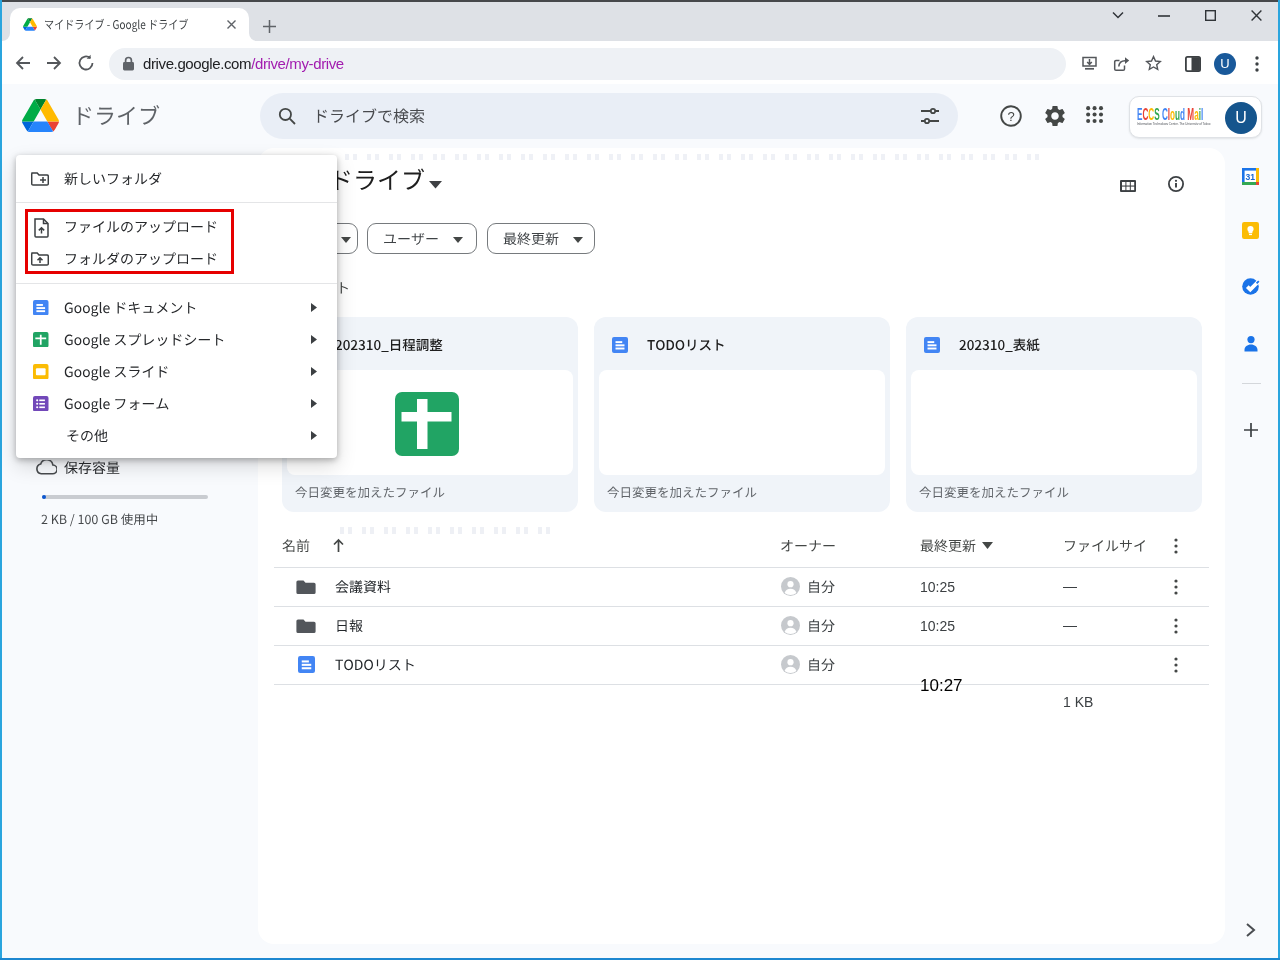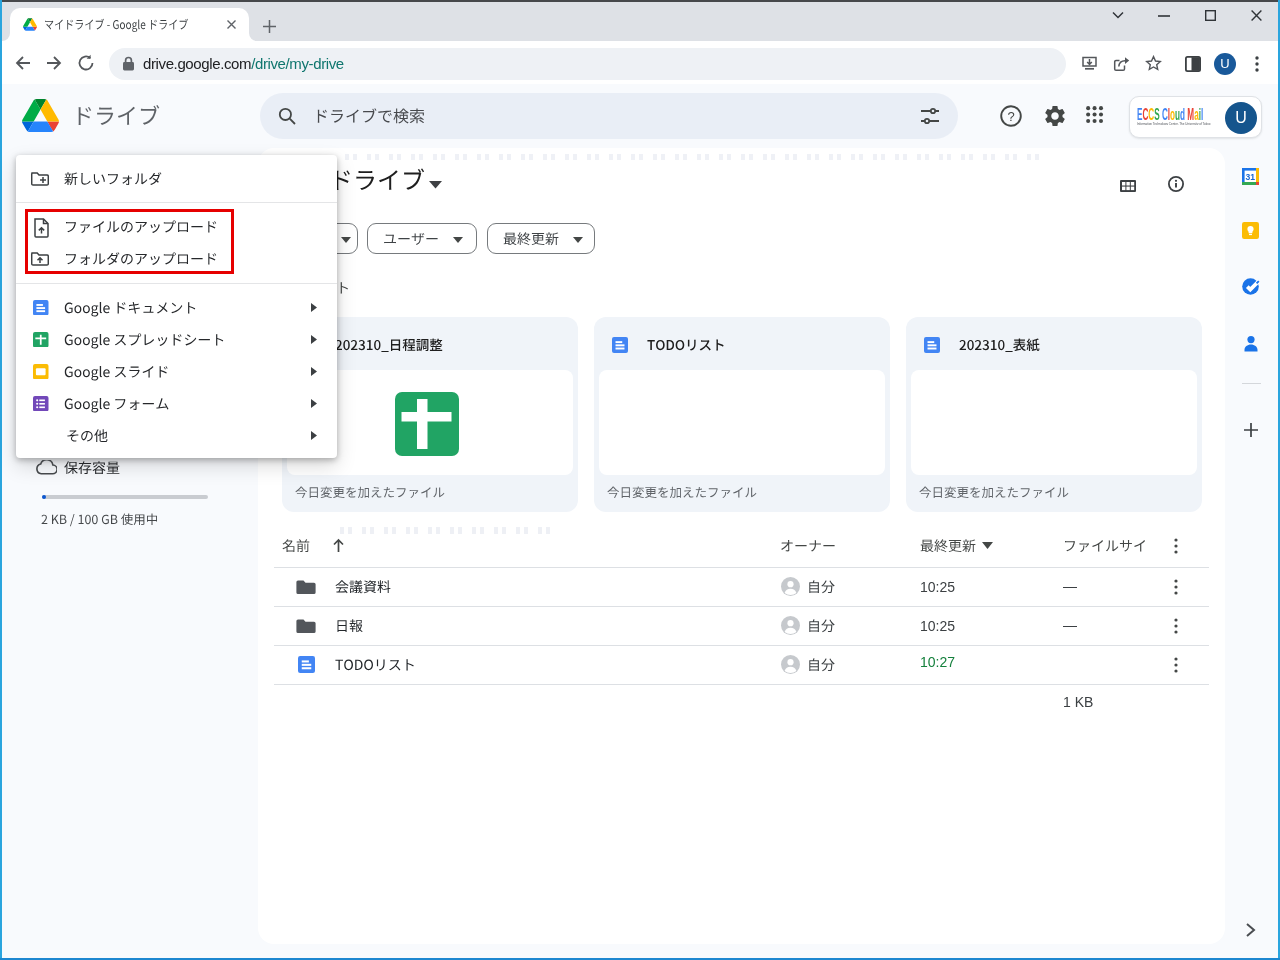--- a/index.html
+++ b/index.html
@@ -55,21 +55,21 @@
   </svg>
 <svg style="position:absolute;left:77px;top:54px" width="18" height="18" viewBox="0 0 18 18">
     <path d="M15.5 9a6.5 6.5 0 1 1-2.2-4.9" stroke="#54575b" stroke-width="1.8" fill="none"></path>
     <path d="M13.6 0.8v4h-4z" fill="#54575b"></path>
   </svg>
 <div style="position:absolute;left:109px;top:47.5px;width:957px;height:32.5px;background:#eef1f5;border-radius:17px"></div>
 <svg style="position:absolute;left:122px;top:56px" width="13" height="15" viewBox="0 0 13 15">
     <rect x="1" y="6" width="11" height="8.5" rx="1.4" fill="#5f6368"></rect>
     <path d="M3.6 6V4.4a2.9 2.9 0 0 1 5.8 0V6" stroke="#5f6368" stroke-width="1.7" fill="none"></path>
   </svg>
-<div style="position:absolute;left:143px;top:55px;font-size:15px;color:#202124;letter-spacing:-0.38px">drive.google.com<span style="color:#0f766e">/drive/my-drive</span></div>
+<div style="position:absolute;left:143px;top:55px;font-size:15px;color:#202124;letter-spacing:-0.38px">drive.google.com<span style="color:#a21caf">/drive/my-drive</span></div>
 <svg style="position:absolute;left:1081px;top:55px" width="17" height="17" viewBox="0 0 17 17">
     <path d="M2 2.5h13v8.5h-13z" fill="none" stroke="#54575b" stroke-width="1.5"></path>
     <path d="M8.5 4v5M6.2 7l2.3 2.4L10.8 7" stroke="#54575b" stroke-width="1.5" fill="none"></path>
     <path d="M4 13.8h9" stroke="#54575b" stroke-width="1.7"></path>
   </svg>
 <svg style="position:absolute;left:1113px;top:55px" width="18" height="17" viewBox="0 0 18 17">
     <path d="M6.5 5.5H3a1.3 1.3 0 0 0-1.3 1.3v7.2A1.3 1.3 0 0 0 3 15.3h7.2a1.3 1.3 0 0 0 1.3-1.3V10.5" fill="none" stroke="#54575b" stroke-width="1.5"></path>
     <path d="M5.8 11.5c.4-4 3.2-6 7.2-5.7" fill="none" stroke="#54575b" stroke-width="1.5"></path>
     <path d="M12 2.2l4.2 3.4-4.2 3.5z" fill="#54575b"></path>
   </svg>
@@ -289,21 +289,21 @@
 <svg style="position:absolute;left:781px;top:655.0px" width="19" height="19" viewBox="0 0 19 19">
     <circle cx="9.5" cy="9.5" r="9.5" fill="#c6c9cd"></circle>
     <circle cx="9.5" cy="7.2" r="3.1" fill="#fff"></circle>
     <path d="M3.6 15.9a6.3 6.3 0 0 1 11.8 0 9.5 9.5 0 0 1-11.8 0z" fill="#fff"></path>
   </svg>
 <svg class="jt" style="left:807px;top:669.5px;" width="32" height="22">
     <path d="M3.3 -5.8H10.8V-3.7H3.3ZM3.3 -6.7V-8.8H10.8V-6.7ZM3.3 -2.7H10.8V-0.6H3.3ZM6.4 -11.8C6.3 -11.2 6 -10.5 5.8 -9.8H2.3V1.1H3.3V0.4H10.8V1.1H11.9V-9.8H6.9C7.1 -10.4 7.4 -11 7.6 -11.6Z M18.5 -11.5C17.7 -9.3 16.1 -7.4 14.3 -6.2C14.6 -6 15 -5.6 15.2 -5.4C17 -6.7 18.6 -8.8 19.7 -11.2ZM23.4 -11.5 22.4 -11.1C23.5 -9 25.2 -6.7 26.8 -5.5C27 -5.8 27.4 -6.2 27.7 -6.4C26.1 -7.5 24.3 -9.6 23.4 -11.5ZM16.6 -6.5V-5.4H19.5C19.2 -3.1 18.4 -0.8 15.1 0.3C15.3 0.5 15.6 0.9 15.8 1.2C19.3 -0.1 20.2 -2.7 20.6 -5.4H24.2C24.1 -1.9 23.9 -0.5 23.5 -0.1C23.4 0 23.2 0.1 22.9 0.1C22.6 0.1 21.7 0 20.8 -0C21 0.3 21.1 0.7 21.2 1C22 1.1 22.9 1.1 23.4 1C23.9 1 24.2 0.9 24.5 0.5C24.9 0 25.1 -1.6 25.4 -6C25.4 -6.1 25.4 -6.5 25.4 -6.5Z" fill="#3c4043"></path>
   </svg>
 <div style="position:absolute;left:920px;top:578.5px;font-size:14px;color:#3c4043">10:25</div>
 <div style="position:absolute;left:920px;top:617.5px;font-size:14px;color:#3c4043">10:25</div>
-<div style="position:absolute;left:920px;top:654px;font-size:14px;color:#15803d">10:27</div>
+<div style="position:absolute;left:920px;top:676px;font-size:17px;color:#000000">10:27</div>
 <div style="position:absolute;left:1063px;top:578px;font-size:14px;color:#3c4043">—</div>
 <div style="position:absolute;left:1063px;top:617px;font-size:14px;color:#3c4043">—</div>
 <div style="position:absolute;left:1063px;top:694px;font-size:14px;color:#3c4043">1 KB</div>
 <svg style="position:absolute;left:1174px;top:578.5px" width="4" height="16" viewBox="0 0 4 16">
     <circle cx="2" cy="2" r="1.6" fill="#444746"></circle>
     <circle cx="2" cy="8" r="1.6" fill="#444746"></circle>
     <circle cx="2" cy="14" r="1.6" fill="#444746"></circle>
   </svg>
 <svg style="position:absolute;left:1174px;top:617.5px" width="4" height="16" viewBox="0 0 4 16">
     <circle cx="2" cy="2" r="1.6" fill="#444746"></circle>

